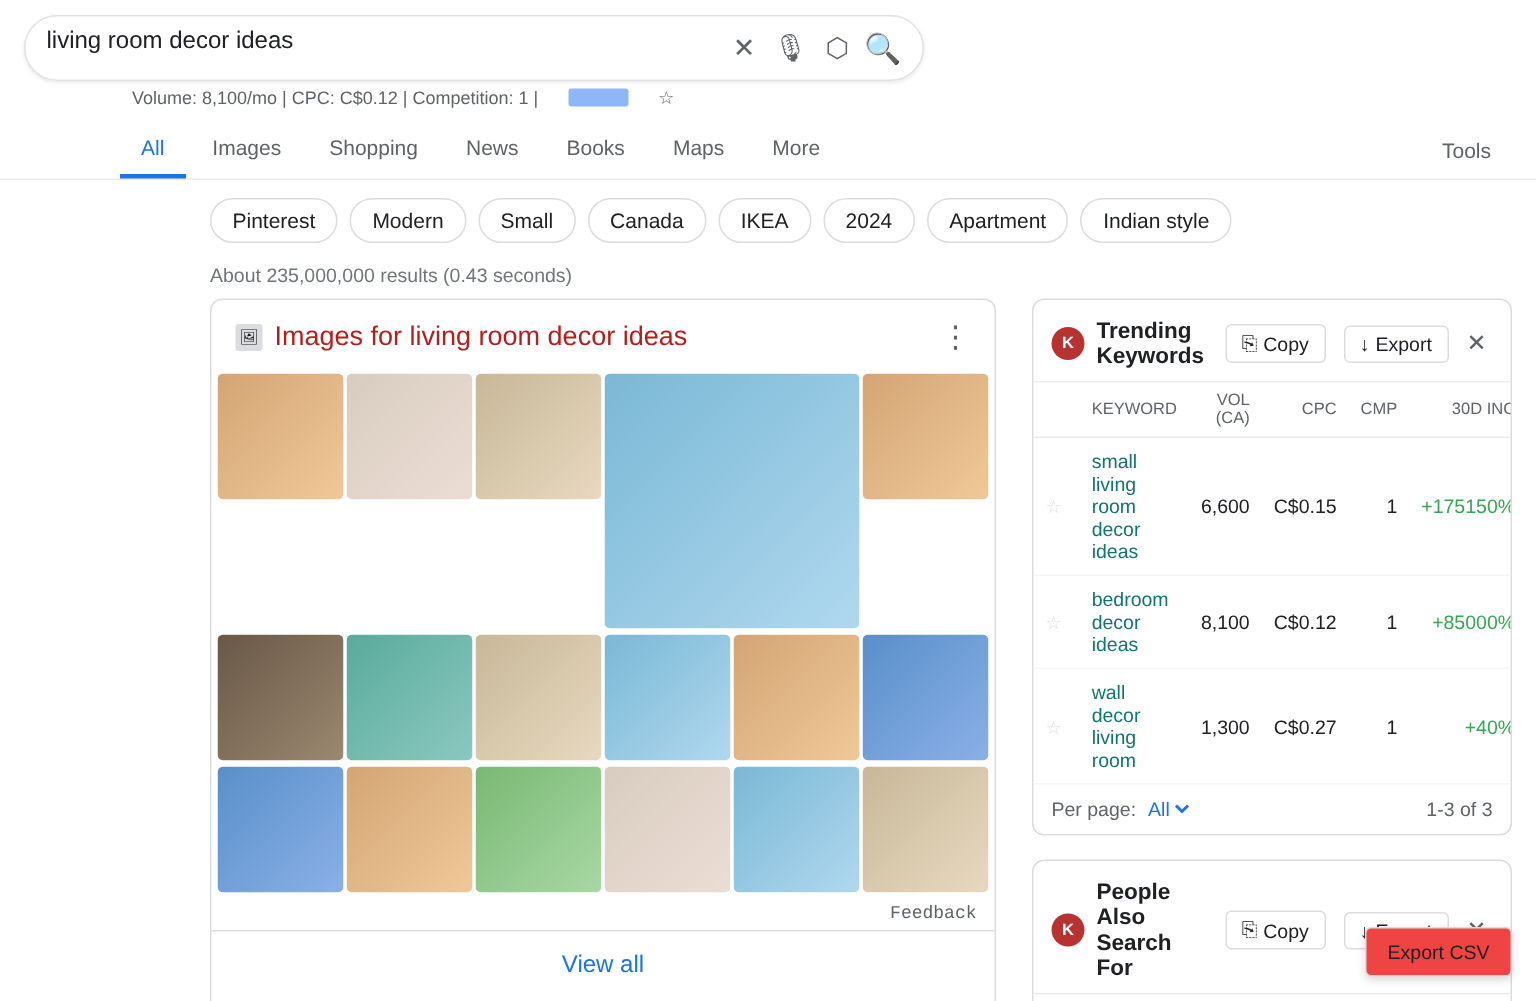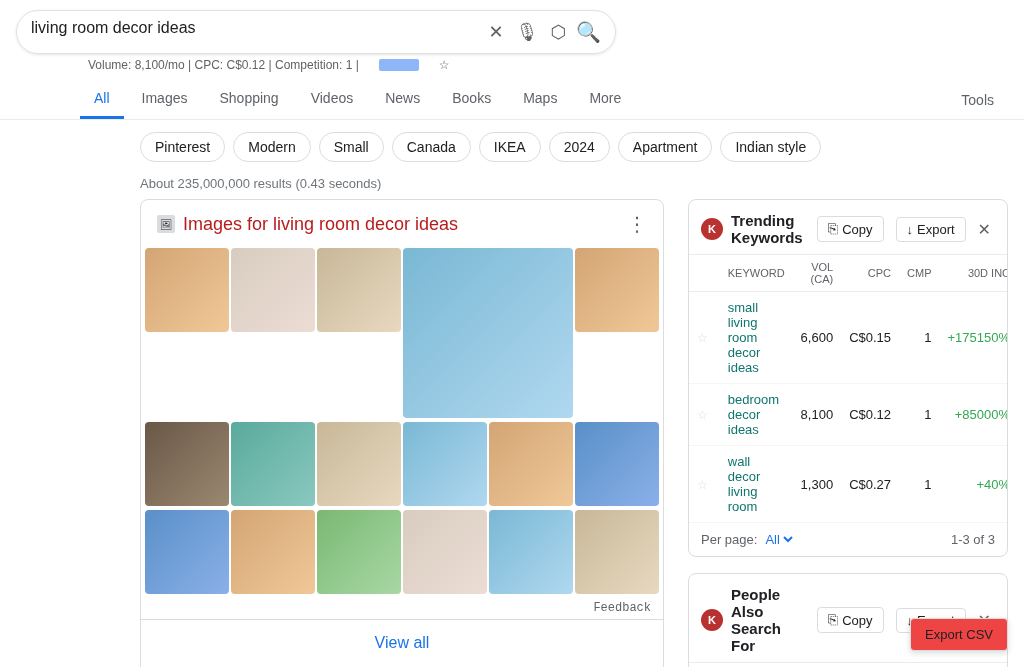--- a/index.html
+++ b/index.html
@@ -114,21 +114,20 @@
 <div class="keyword-info">
   <span>Volume: 8,100/mo | CPC: C$0.12 | Competition: 1 |</span>
   <span class="info-bar"></span>
   <span>☆</span>
 </div>
 
 <div class="nav-tabs">
   <a class="nav-tab active">All</a>
   <a class="nav-tab">Images</a>
   <a class="nav-tab">Shopping</a>
-  <a class="nav-tab">Videos</a>
   <a class="nav-tab">News</a>
   <a class="nav-tab">Books</a>
   <a class="nav-tab">Maps</a>
   <a class="nav-tab">More</a>
   <a class="tools-tab">Tools</a>
 </div>
 
 <div class="filter-chips">
   <button class="chip">Pinterest</button>
   <button class="chip">Modern</button>

